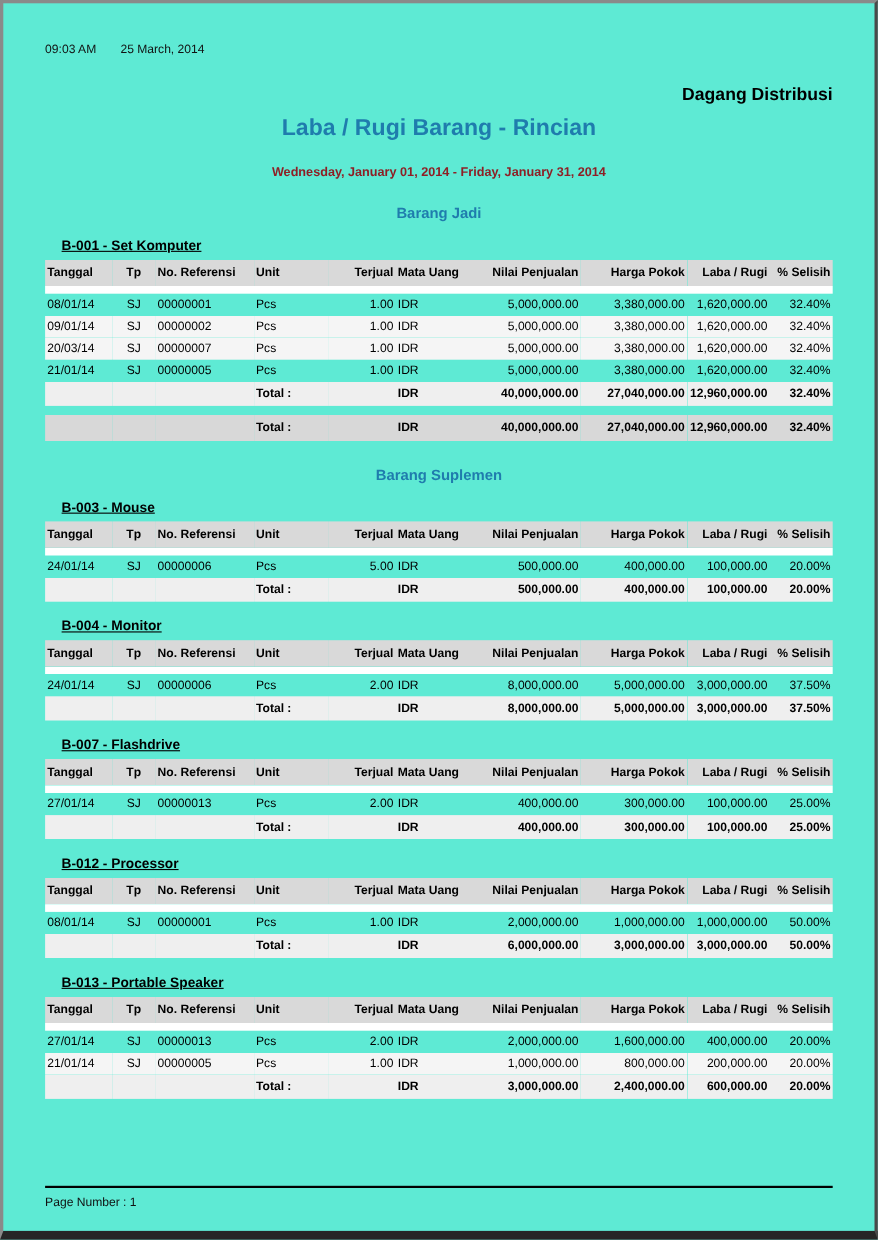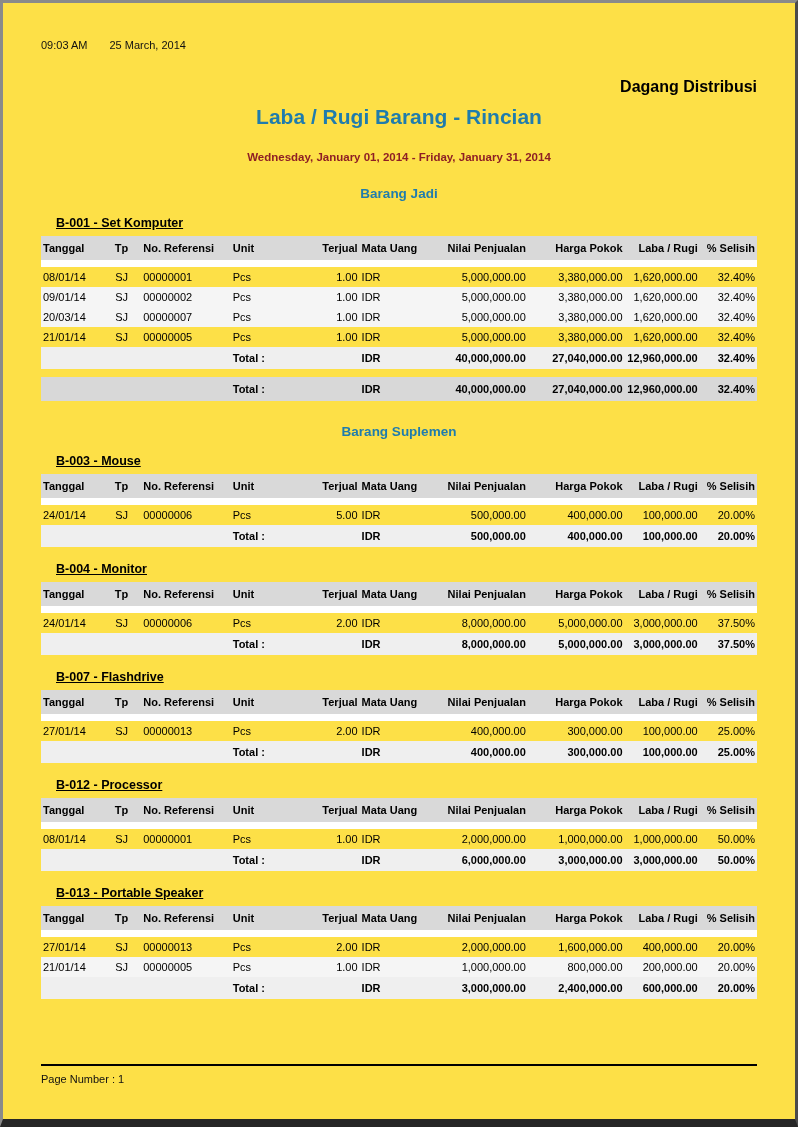--- a/index.html
+++ b/index.html
@@ -10,21 +10,21 @@
     --total-row-bg:#EFEFEF;
     --grand-total-bg:#D8D8D8;
   }
   *{box-sizing:border-box;}
   html,body{margin:0;padding:0;}
   body{
     width:798px;height:1127px;position:relative;background:#fff;
     font-family:"Liberation Sans",sans-serif;color:#000;overflow:hidden;
   }
   .page{
-    position:absolute;inset:0;background:#fde047;
+    position:absolute;inset:0;background:#5eead4;
     border-top:3px solid #8a8a8a;border-left:3px solid #8a8a8a;
     border-right:3px solid #4a4a4a;border-bottom:8px solid #262626;
     overflow:hidden;
   }
   .content{padding:0 38px;}
   .stamp{margin-top:36px;font-size:11px;color:#111;}
   .stamp .sep{display:inline-block;width:22px;}
   .company{ text-align:right;font-size:16px;font-weight:bold;margin-top:27px;}
   .report-title{text-align:center;font-size:21px;font-weight:bold;color:var(--accent-blue);margin:9px 0 0;}
   .period{text-align:center;font-size:11.5px;font-weight:bold;color:var(--period-red);margin-top:22px;}
@@ -32,21 +32,21 @@
   .section-title{font-size:12.5px;font-weight:bold;margin:15px 15px 6px;text-decoration:underline;}
   table{width:100%;border-collapse:collapse;table-layout:fixed;font-size:11px;}
   th{background:var(--header-row-bg);font-weight:bold;padding:6px 2px;white-space:nowrap;overflow:hidden;}
   td{padding:4px 2px;white-space:nowrap;overflow:hidden;}
   tr.gap td{padding:0;height:7px;background:#fff;}
   tr.stripe td{background:var(--stripe-bg);}
   tr.total td{background:var(--total-row-bg);font-weight:bold;padding:5px 2px;}
   table.grand{margin-top:8px;}
   table.grand td{background:var(--grand-total-bg);font-weight:bold;padding:6px 2px;}
   .al{text-align:left;} .ac{text-align:center;} .ar{text-align:right;}
-  .footer{position:absolute;left:38px;right:38px;bottom:34px;}
+  .footer{position:absolute;left:38px;right:38px;bottom:20px;}
   .footer-line{border-top:2px solid #000;height:0;}
   .footer-text{font-size:11px;margin-top:7px;color:#111;}
 </style>
 </head>
 <body>
 
 <div class="page">
   <div class="content">
     <div class="stamp">
       <span>09:03 AM</span><span class="sep"></span><span>25 March, 2014</span>

